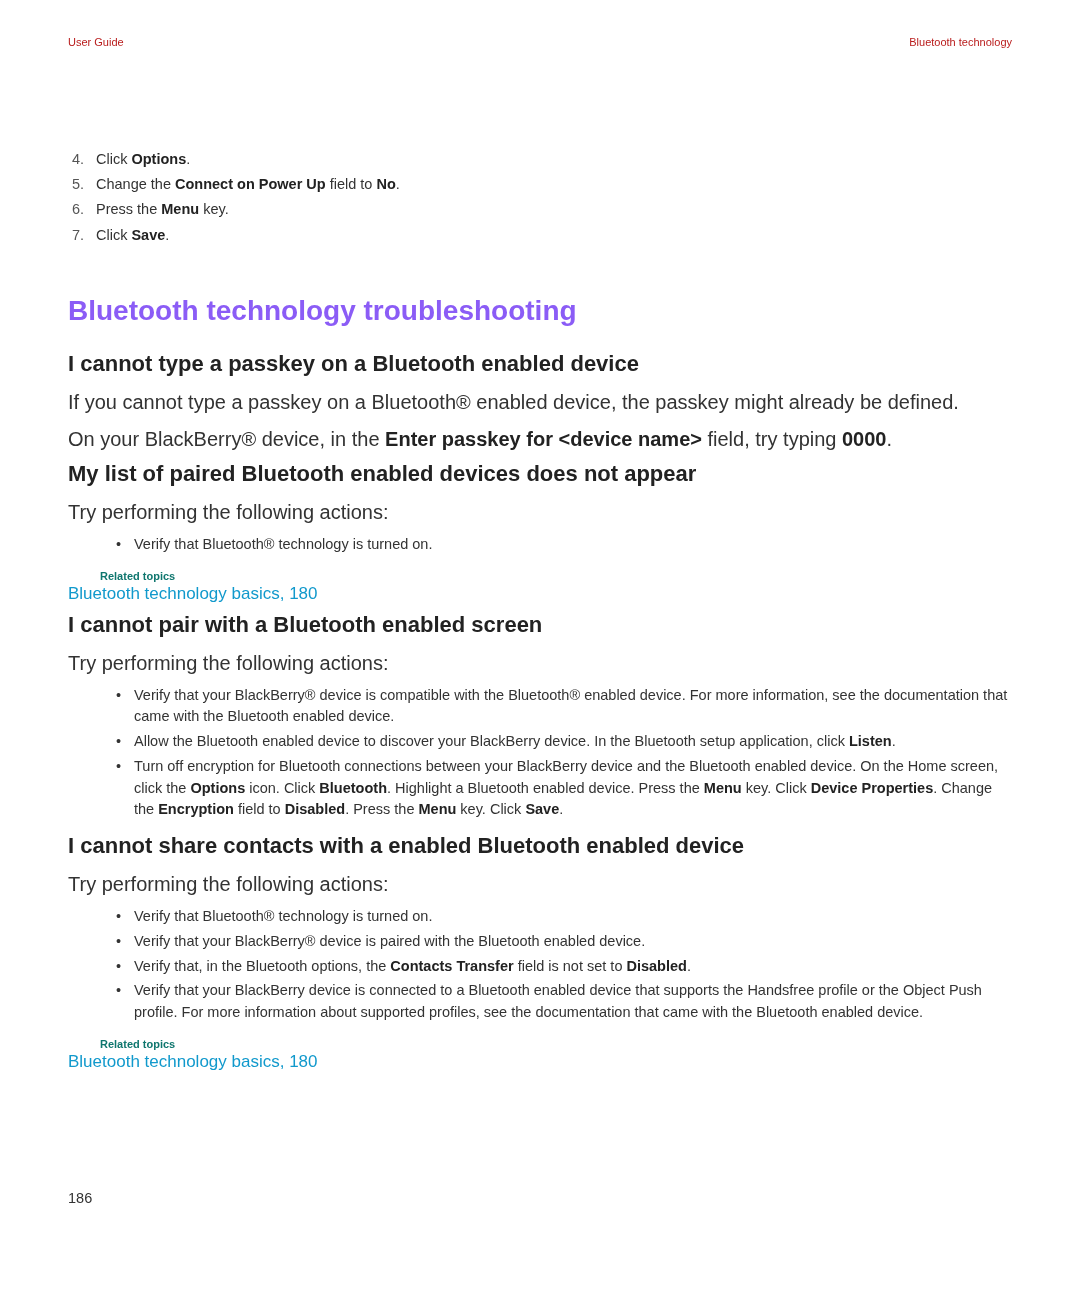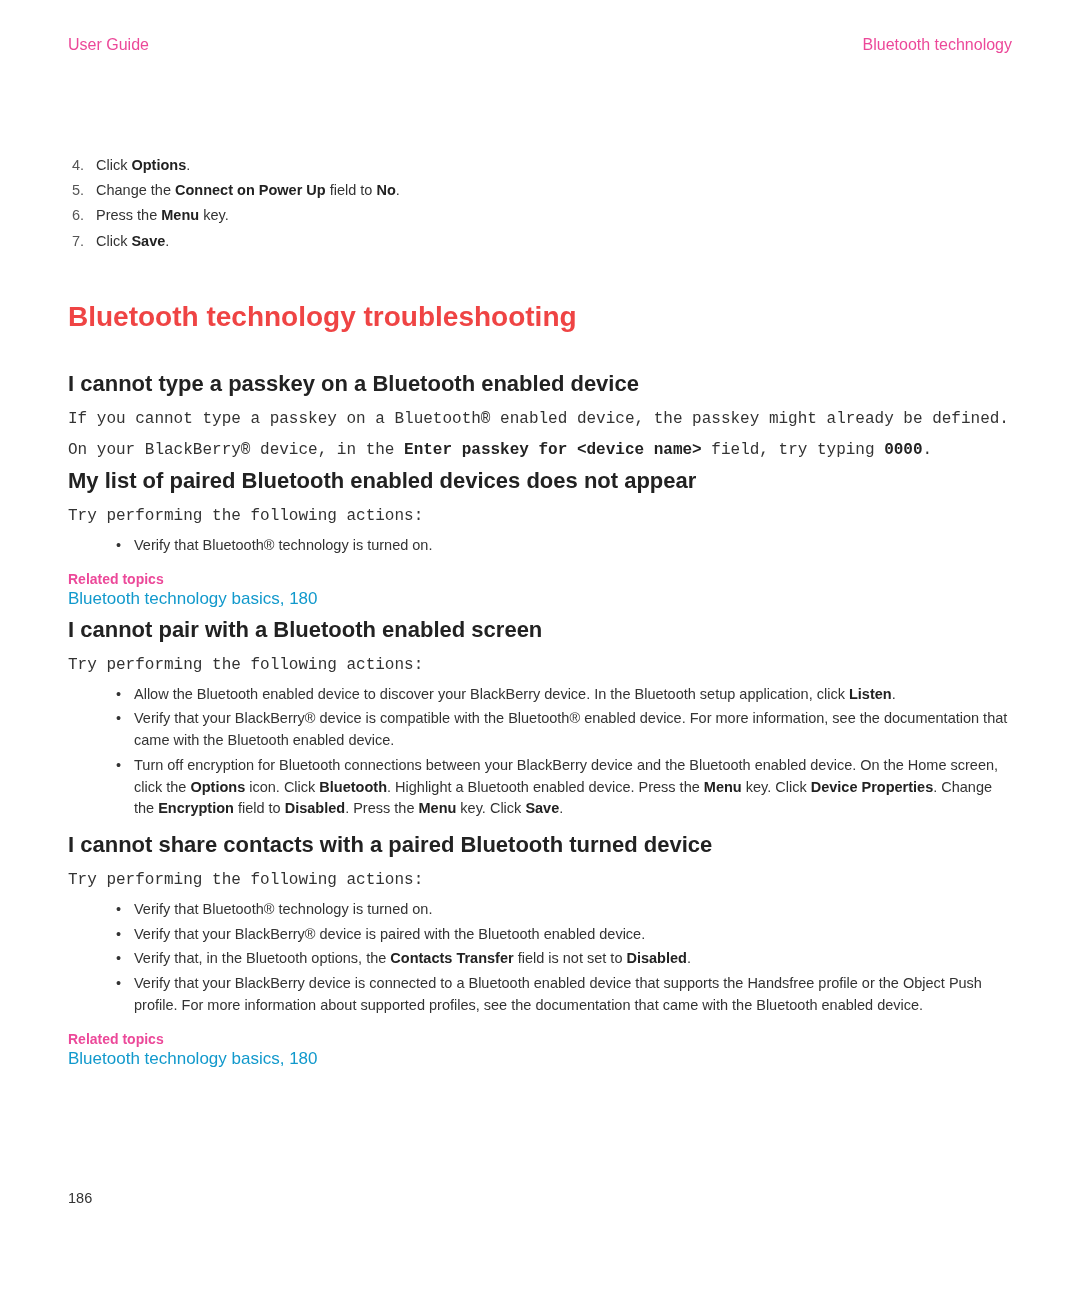--- a/index.html
+++ b/index.html
@@ -8,22 +8,22 @@
       background: #fff;
       color: #333;
       width: 1080px;
       height: 1296px;
       position: relative;
       padding: 36px 68px 0 68px;
     }
     .header {
       display: flex;
       justify-content: space-between;
-      font-size: 16px;
-      color: #ec4899;
+      font-size: 11px;
+      color: #b91c1c;
       margin-bottom: 100px;
       gap: 10px;
     }
     .steps-list {
       list-style: none;
       margin-bottom: 48px;
       counter-reset: none;
     }
     .steps-list li {
       display: flex;
@@ -33,61 +33,61 @@
       margin-bottom: 2px;
     }
     .step-num {
       width: 28px;
       text-align: right;
       padding-right: 12px;
       flex-shrink: 0;
       color: #555;
     }
     h1.section-title {
-      color: #ef4444;
+      color: #8b5cf6;
       font-size: 28px;
       font-weight: 600;
-      margin-bottom: 38px;
+      margin-bottom: 24px;
     }
     h2.subsection {
       color: #222;
       font-size: 22px;
       font-weight: 700;
       margin-bottom: 10px;
     }
     p.body {
-      font-size: 16px;
+      font-size: 20px;
       color: #333;
       line-height: 1.55;
       margin-bottom: 6px;
-      font-family: Liberation Mono, monospace;
     }
     ul.bullet-list {
       list-style: none;
       margin: 4px 0 12px 0;
     }
     ul.bullet-list li {
       font-size: 14.5px;
       color: #333;
       line-height: 1.5;
       padding-left: 66px;
       position: relative;
       margin-bottom: 3px;
     }
     ul.bullet-list li::before {
       content: "•";
       position: absolute;
       left: 48px;
       color: #333;
     }
     .related-heading {
-      font-size: 14px;
+      font-size: 11px;
       font-weight: 700;
-      color: #ec4899;
+      color: #0f766e;
       margin-top: 14px;
+      margin-left: 32px;
     }
     .related-link {
       color: #1199cc;
       font-size: 17px;
       text-decoration: none;
       display: inline-block;
       margin-top: 2px;
       margin-bottom: 8px;
     }
     .page-num {
@@ -138,26 +138,26 @@
 <p class="body">Try performing the following actions:</p>
 <ul class="bullet-list">
   <li>Verify that Bluetooth® technology is turned on.</li>
 </ul>
 <div class="related-heading">Related topics</div>
 <a class="related-link" href="#">Bluetooth technology basics, 180</a>
 
 <h2 class="subsection">I cannot pair with a Bluetooth enabled screen</h2>
 <p class="body">Try performing the following actions:</p>
 <ul class="bullet-list">
+  <li>Verify that your BlackBerry® device is compatible with the Bluetooth® enabled device. For more information, see the documentation that came with the Bluetooth enabled device.</li>
   <li><span>Allow the Bluetooth enabled device to discover your BlackBerry device. In the Bluetooth setup application, click </span><b>Listen</b><span>.</span></li>
-  <li>Verify that your BlackBerry® device is compatible with the Bluetooth® enabled device. For more information, see the documentation that came with the Bluetooth enabled device.</li>
   <li><span>Turn off encryption for Bluetooth connections between your BlackBerry device and the Bluetooth enabled device. On the Home screen, click the </span><b>Options</b><span> icon. Click </span><b>Bluetooth</b><span>. Highlight a Bluetooth enabled device. Press the </span><b>Menu</b><span> key. Click </span><b>Device Properties</b><span>. Change the </span><b>Encryption</b><span> field to </span><b>Disabled</b><span>. Press the </span><b>Menu</b><span> key. Click </span><b>Save</b><span>.</span></li>
 </ul>
 
-<h2 class="subsection">I cannot share contacts with a paired Bluetooth turned device</h2>
+<h2 class="subsection">I cannot share contacts with a enabled Bluetooth enabled device</h2>
 <p class="body">Try performing the following actions:</p>
 <ul class="bullet-list">
   <li>Verify that Bluetooth® technology is turned on.</li>
   <li>Verify that your BlackBerry® device is paired with the Bluetooth enabled device.</li>
   <li><span>Verify that, in the Bluetooth options, the </span><b>Contacts Transfer</b><span> field is not set to </span><b>Disabled</b><span>.</span></li>
   <li>Verify that your BlackBerry device is connected to a Bluetooth enabled device that supports the Handsfree profile or the Object Push profile. For more information about supported profiles, see the documentation that came with the Bluetooth enabled device.</li>
 </ul>
 <div class="related-heading">Related topics</div>
 <a class="related-link" href="#">Bluetooth technology basics, 180</a>
 

